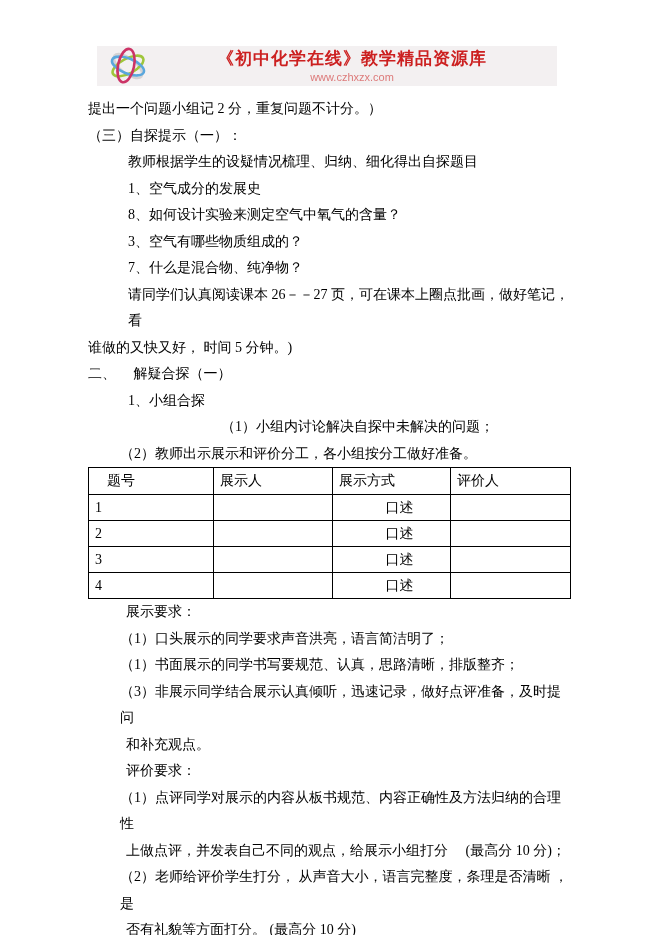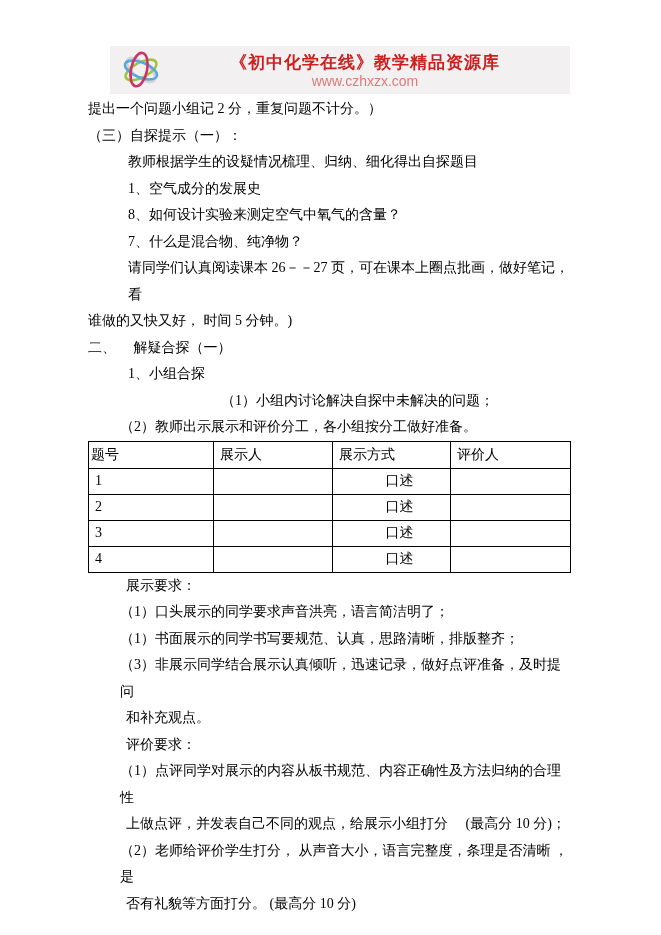--- a/index.html
+++ b/index.html
@@ -9,24 +9,24 @@
     width: 661px;
     height: 935px;
     background: #ffffff;
     font-family: "Liberation Serif", serif;
     color: #000000;
     overflow: hidden;
   }
   
   .banner {
     position: absolute;
-    left: 110px;
+    left: 97px;
     top: 46px;
     width: 460px;
-    height: 48px;
+    height: 40px;
     background: #f3f0f1;
     display: flex;
     align-items: center;
   }
   .banner-logo {
     width: 62px;
     height: 48px;
     display: flex;
     align-items: center;
     justify-content: center;
@@ -37,21 +37,21 @@
     padding-right: 12px;
   }
   .banner-title {
     font-size: 17px;
     font-weight: bold;
     color: #cc2020;
     letter-spacing: 1px;
     line-height: 22px;
   }
   .banner-url {
-    font-size: 14px;
+    font-size: 11px;
     color: #dd7a7a;
     line-height: 14px;
     font-family: "Liberation Sans", sans-serif;
   }
   
   .content {
     position: absolute;
     left: 88px;
     top: 96px;
     width: 485px;
@@ -76,21 +76,21 @@
     border: 1px solid #000000;
     height: 26px;
     padding: 0 0 0 6px;
     vertical-align: middle;
   }
   table.assign tr.head td { height: 27px; }
   table.assign td.c0 { width: 125px; }
   table.assign td.c1 { width: 119px; }
   table.assign td.c2 { width: 118px; }
   table.assign td.c3 { width: 120px; }
-  table.assign td.first-head { padding-left: 2px; }
+  table.assign td.first-head { padding-left: 18px; }
   table.assign td.center { text-align: center; padding-left: 16px; }
 </style>
 </head>
 <body>
 
 <div class="page">
 
   <div class="banner">
     <div class="banner-logo">
       <svg width="46" height="46" viewBox="0 0 46 46">
@@ -107,20 +107,21 @@
       <div class="banner-url">www.czhxzx.com</div>
     </div>
   </div>
 
   <div class="content">
     <div class="ln">提出一个问题小组记 2 分，重复问题不计分。）</div>
     <div class="ln">（三）自探提示（一）：</div>
     <div class="ln i40">教师根据学生的设疑情况梳理、归纳、细化得出自探题目</div>
     <div class="ln i40">1、空气成分的发展史</div>
     <div class="ln i40">8、如何设计实验来测定空气中氧气的含量？</div>
+    <div class="ln i40">3、空气有哪些物质组成的？</div>
     <div class="ln i40">7、什么是混合物、纯净物？</div>
     <div class="ln i40">请同学们认真阅读课本 26－－27 页，可在课本上圈点批画，做好笔记，看</div>
     <div class="ln">谁做的又快又好， 时间 5 分钟。)</div>
     <div class="ln">二、　 解疑合探（一）</div>
     <div class="ln i40">1、小组合探</div>
     <div class="ln i54">（1）小组内讨论解决自探中未解决的问题；</div>
     <div class="ln i32">（2）教师出示展示和评价分工，各小组按分工做好准备。</div>
 
     <table class="assign">
       <tbody>

